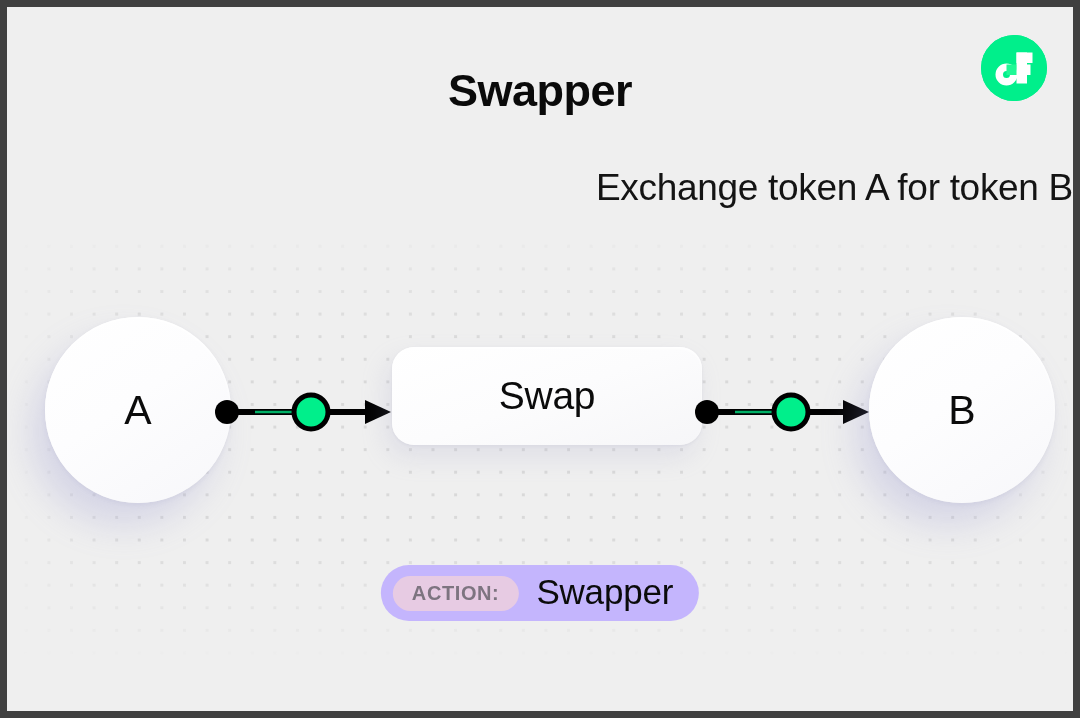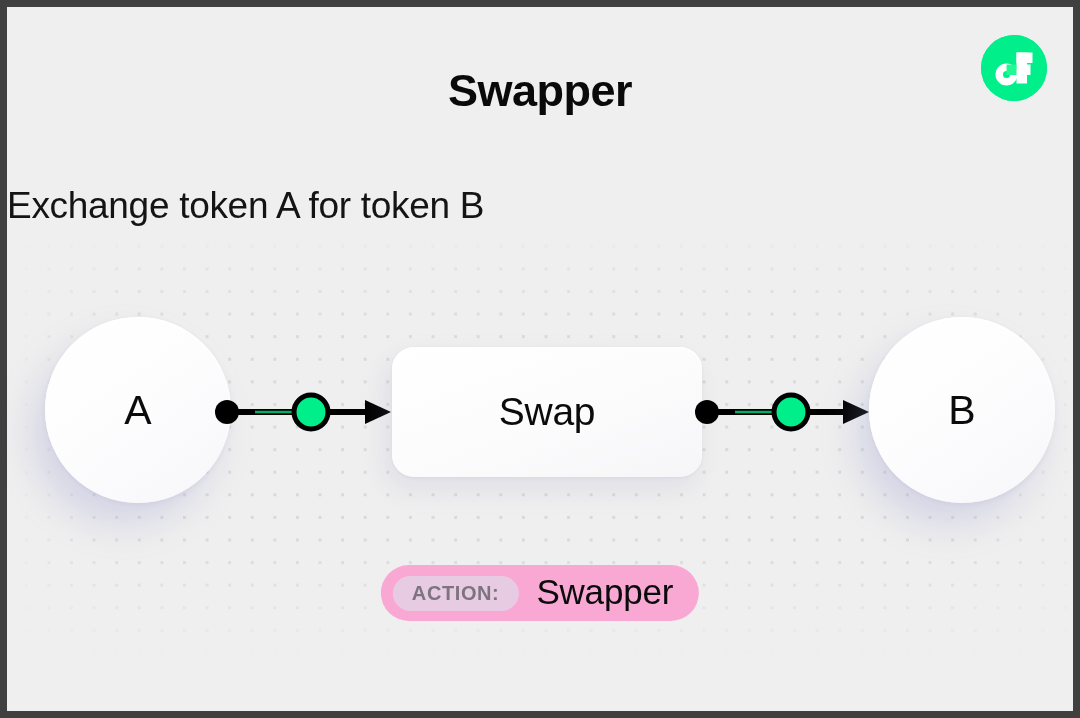--- a/index.html
+++ b/index.html
@@ -68,22 +68,22 @@
     text-align: center;
     font-size: 45px;
     font-weight: 700;
     letter-spacing: -0.5px;
     color: #0a0a0a;
   }
 
   #page-subtitle {
     position: absolute;
     left: 0; right: 0;
-    top: 178px;
-    text-align: left;
+    top: 160px;
+    text-align: right;
     font-size: 37px;
     font-weight: 300;
     letter-spacing: -0.3px;
     color: #141414;
   }
 
   
   #flow-row {
     position: absolute;
     left: 0;
@@ -116,21 +116,21 @@
     color: #0b0b0b;
     letter-spacing: 0;
     line-height: 1;
   }
 
   #swap-box {
     position: absolute;
     left: 385px;
     top: 30px;
     width: 310px;
-    height: 130px;
+    height: 98px;
     border-radius: 22px;
     background: linear-gradient(160deg, #ffffff 0%, #fcfcfd 50%, #f6f6f8 100%);
     box-shadow:
       -6px 12px 26px rgba(160, 160, 200, 0.20),
       0 1px 3px rgba(120, 120, 160, 0.10),
       inset 0 2px 3px rgba(255, 255, 255, 0.9);
     display: flex;
     align-items: center;
     justify-content: center;
   }
@@ -153,21 +153,21 @@
 
   
   #action-badge {
     position: absolute;
     left: 50%;
     transform: translateX(-50%);
     top: 558px;
     height: 56px;
     padding: 0 26px 0 12px;
     border-radius: 28px;
-    background: #f9a8d4;
+    background: #c4b5fd;
     display: flex;
     align-items: center;
     gap: 18px;
   }
 
   #action-badge-key {
     background: #e7cbe3;
     color: #7d7480;
     border-radius: 20px;
     padding: 7px 19px 8px;

